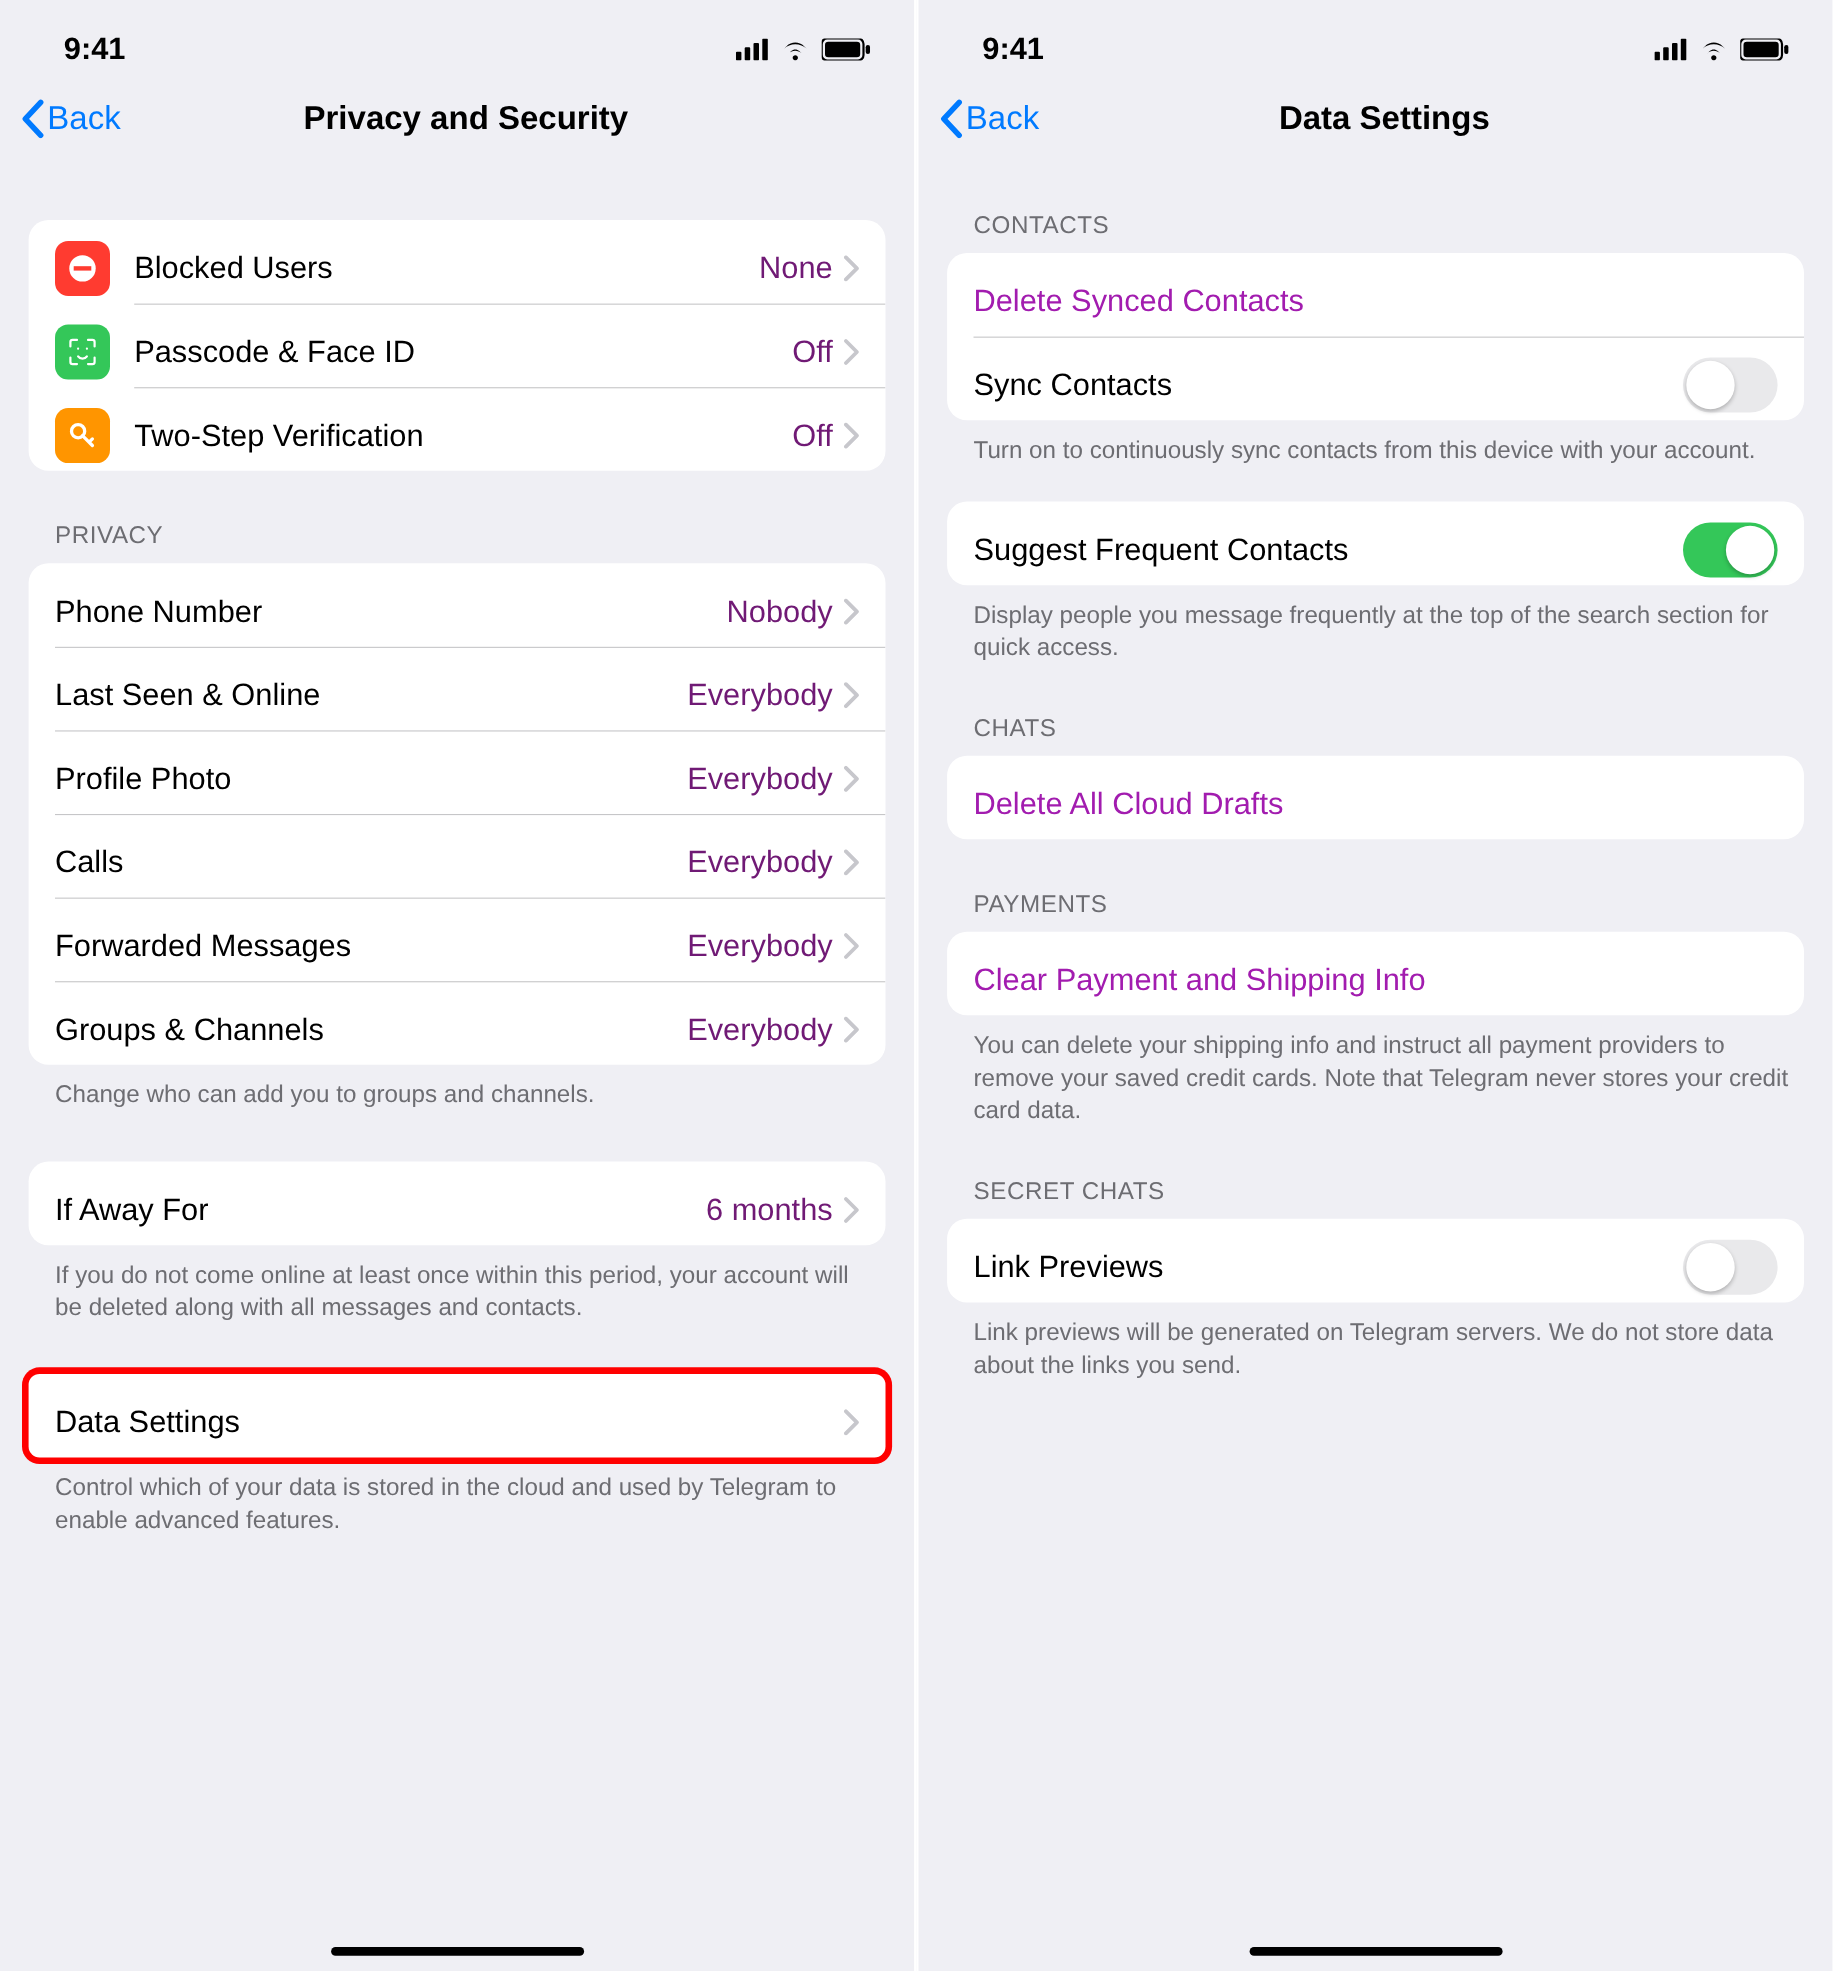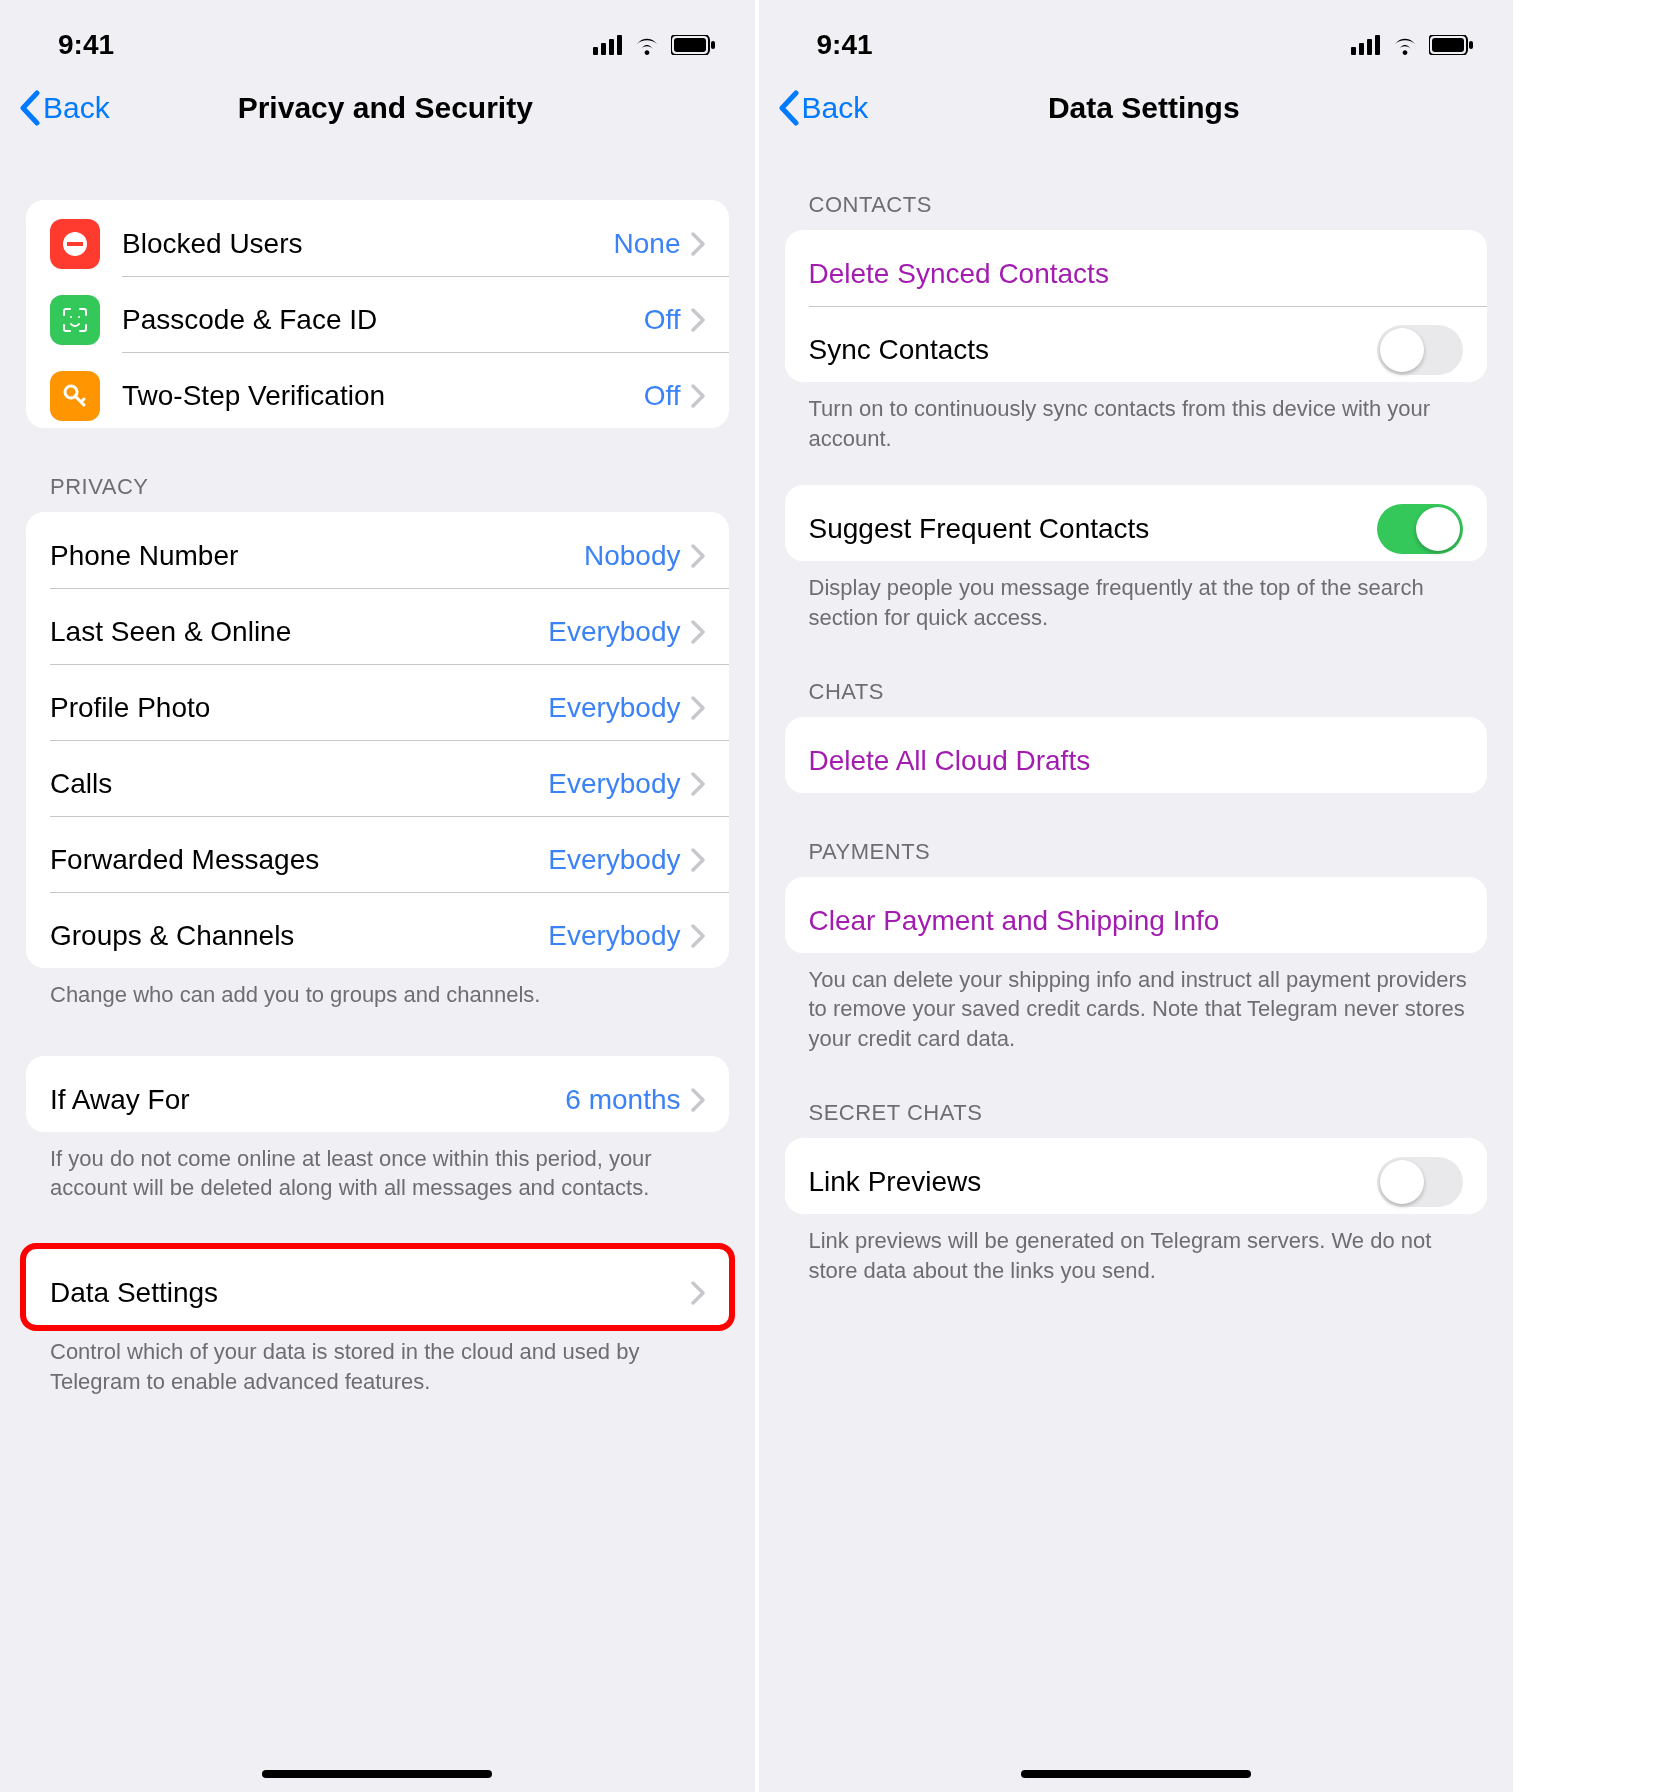--- a/index.html
+++ b/index.html
@@ -3,21 +3,21 @@
 <meta charset="utf-8">
 <style>
   * { box-sizing: border-box; margin: 0; padding: 0; }
   html, body { background: #fff; }
   body {
     font-family: -apple-system, "SF Pro Text", "Helvetica Neue", Arial, sans-serif;
     -webkit-font-smoothing: antialiased;
   }
   .split {
     display: flex;
-    width: 1513px;
+    width: 1666px;
     height: 1792px;
   }
   .phone {
     width: 833px;
     height: 100%;
     background: #efeff4;
     position: relative;
     border-right: 2px solid #ffffff;
   }
   .phone:last-child { border-right: none; border-left: 2px solid #ffffff; }
@@ -82,21 +82,21 @@
     height:1px; background:#c6c6c8;
   }
   .row.with-icon + .row.with-icon::before { left:96px; }
   .row .icon-box {
     width:50px; height:50px; border-radius:12px; margin-right:22px;
     display:flex; align-items:center; justify-content:center; flex:none;
   }
   .row .label { font-size:28px; font-weight:400; color:#000; flex:none; }
   .row .label.action { color:#a21caf; }
   .row .spacer { flex:1; }
-  .row .value { font-size:28px; color:#3b82f6; margin-right:10px; }
+  .row .value { font-size:28px; color:#701a75; margin-right:10px; }
   .row .chev { flex:none; }
   .row .chev svg { display:block; }
 
   
   .toggle {
     width:86px; height:50px; border-radius:25px; position:relative; flex:none;
     background:#e9e9eb;
   }
   .toggle.on { background:#34c759; }
   .toggle .knob {

